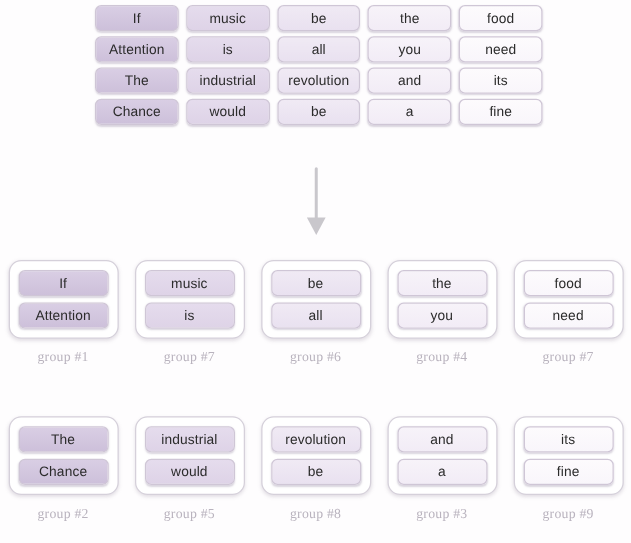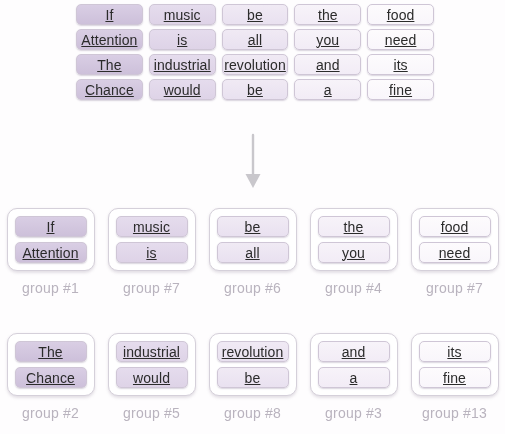--- a/index.html
+++ b/index.html
@@ -32,25 +32,24 @@
   .cell {
     width: 64px;
     height: 21px;
     flex: 1 1 0;
     border-radius: 5px;
     border: 1px solid #cfc6d6;
     box-shadow: 0 1px 1.5px rgba(120,105,135,0.28);
     display: flex;
     align-items: center;
     justify-content: center;
-    font-size: 14px;
+    font-size: 11px;
     color: #2b2b2b;
     letter-spacing: 0.1px;
     box-sizing: border-box;
-    text-decoration: underline;
   }
 
   
   .c0 { background: linear-gradient(180deg,#d9cee4 0%, #cdc0da 100%); }
   .c1 { background: linear-gradient(180deg,#e5dced 0%, #ded3e7 100%); }
   .c2 { background: linear-gradient(180deg,#f0eaf4 0%, #e9e1f0 100%); }
   .c3 { background: linear-gradient(180deg,#f7f3f9 0%, #f2ecf6 100%); }
   .c4 { background: linear-gradient(180deg,#fdfbfd 0%, #f9f6fb 100%); }
 
   
@@ -92,23 +91,24 @@
     flex-direction: column;
     gap: 5px;
   }
   .group-box .cell {
     width: 100%;
     flex: none;
     height: 21px;
   }
   .group-label {
     margin-top: 9px;
-    font-size: 14px;
+    font-size: 11px;
     color: #b9b3be;
     letter-spacing: 0.2px;
+    font-family: Liberation Serif, serif;
   }
 </style>
 </head>
 <body>
 
 <div id="source-grid">
     <div class="grid-row">
       <div class="cell c0">If</div>
       <div class="cell c1">music</div>
       <div class="cell c2">be</div>
@@ -209,15 +209,15 @@
         <div class="cell c3">and</div>
         <div class="cell c3">a</div>
       </div>
       <div class="group-label">group #3</div>
     </div>
     <div class="group">
       <div class="group-box">
         <div class="cell c4">its</div>
         <div class="cell c4">fine</div>
       </div>
-      <div class="group-label">group #13</div>
+      <div class="group-label">group #9</div>
     </div>
   </div>
 
 </body></html>

